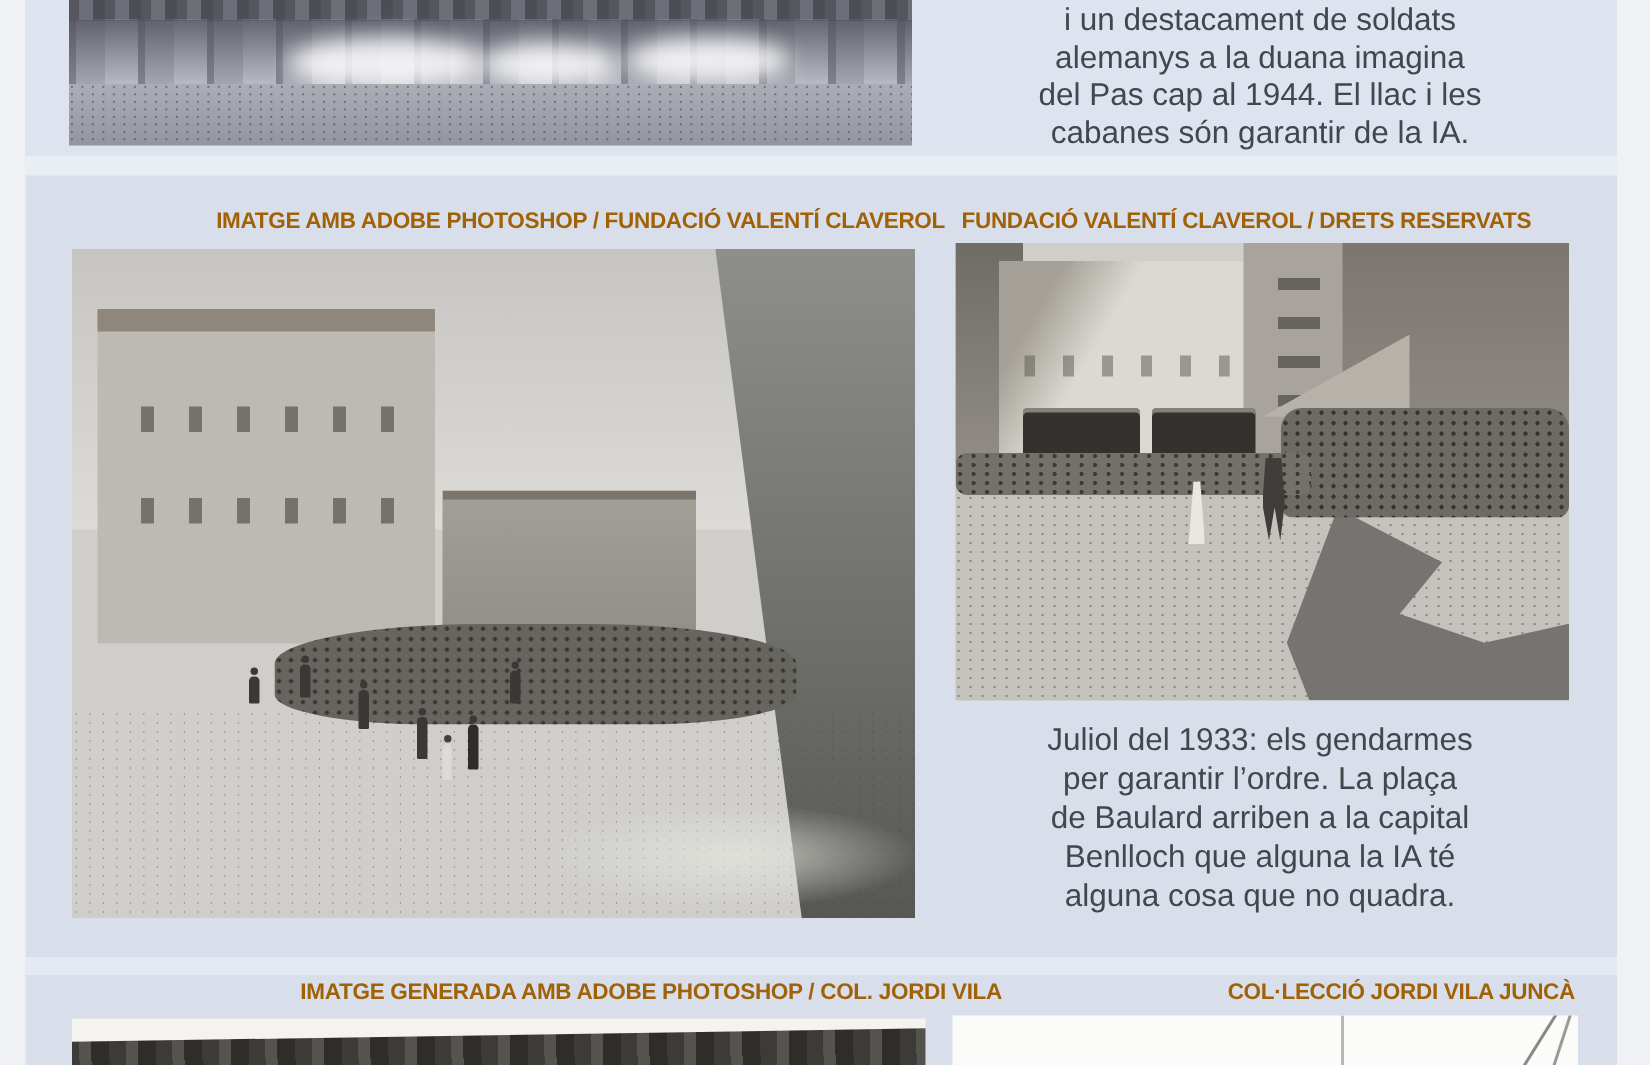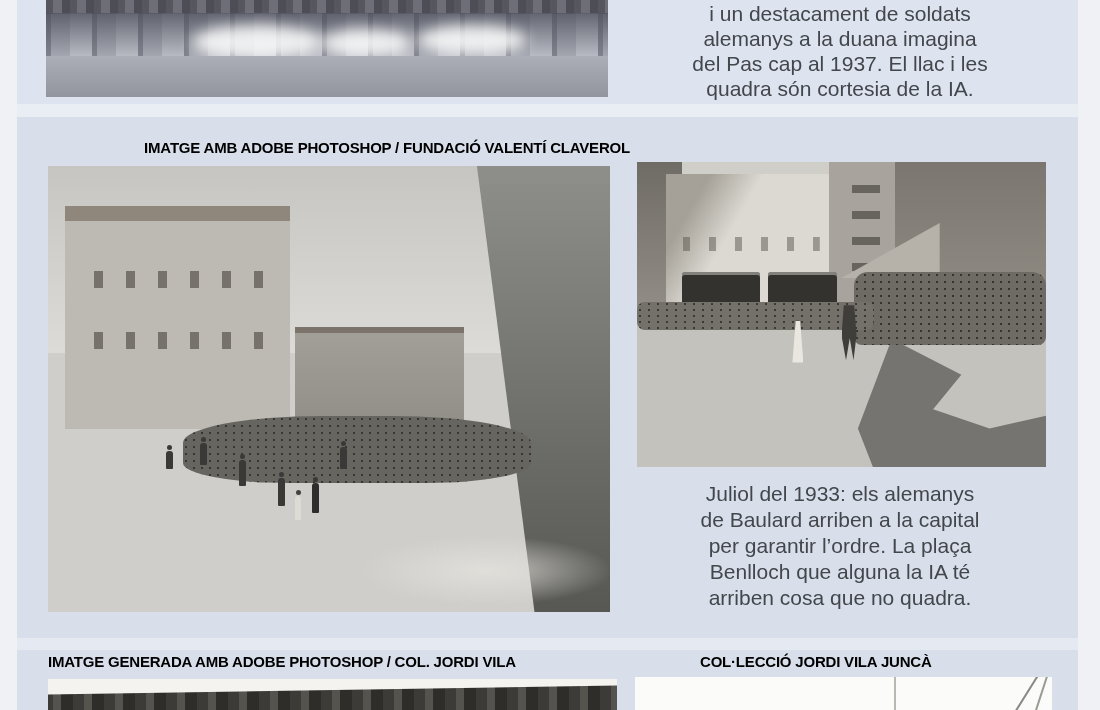--- a/index.html
+++ b/index.html
@@ -9,26 +9,26 @@
   .page { position:absolute; left:17px; top:0; width:1061px; height:710px; background:#d8dfeb; }
   .sec1-bg { position:absolute; left:0; top:0; width:1061px; height:104px; background:#dde3ef; }
   .band { position:absolute; left:0; width:1061px; background:#e9edf4; }
   .band1 { top:104px; height:13px; }
   .band2 { top:638px; height:12px; background:#e4e9f2; }
 
   
   .bodytext { position:absolute; color:#43464b; font-size:21px; text-align:center; }
   .toptext { left:633px; top:1px; width:380px; line-height:25px; }
   .midtext { left:628px; top:481px; width:390px; line-height:26px; }
-  .caption { position:absolute; color:#000000; font-size:15px; font-weight:bold;
+  .caption { position:absolute; color:#a16207; font-size:15px; font-weight:bold;
     letter-spacing:-0.2px; white-space:nowrap; }
   .cap-tl { left:31px; width:582px; top:139px; text-align:right; }
   .cap-tr { left:624px; top:139px; }
-  .cap-bl { left:31px; width:620px; top:653px; text-align:left; }
-  .cap-br { left:683px; width:350px; top:653px; text-align:left; }
+  .cap-bl { left:31px; width:620px; top:653px; text-align:right; }
+  .cap-br { left:683px; width:350px; top:653px; text-align:right; }
 
   
   .photo { position:absolute; overflow:hidden; }
 
   
   .ph-lake { left:29px; top:0; width:562px; height:97px; background:#b4b7c0; }
   .lk-tree { position:absolute; left:0; top:0; width:100%; height:14%;
     background:repeating-linear-gradient(90deg,#55565e 0 7px,#6d6e77 7px 16px,#4c4d55 16px 24px); }
   .lk-reflect { position:absolute; left:0; top:13%; width:100%; height:50%;
     background:linear-gradient(180deg,rgba(82,84,96,.85),rgba(170,173,182,.15)),
@@ -148,25 +148,26 @@
       <div class="lk-reflect"></div>
       <div class="lk-glow g1"></div>
       <div class="lk-glow g2"></div>
       <div class="lk-glow g3"></div>
       <div class="lk-water"></div>
     </div>
 
     <div class="bodytext toptext">
       <div>i un destacament de soldats</div>
       <div>alemanys a la duana imagina</div>
-      <div>del Pas cap al 1937. El llac i les</div>
-      <div>quadra són cortesia de la IA.</div>
+      <div>del Pas cap al 1944. El llac i les</div>
+      <div>cabanes són garantir de la IA.</div>
     </div>
 
     <div class="caption cap-tl">IMATGE AMB ADOBE PHOTOSHOP / FUNDACIÓ VALENTÍ CLAVEROL</div>
+    <div class="caption cap-tr">FUNDACIÓ VALENTÍ CLAVEROL / DRETS RESERVATS</div>
 
     <div class="photo ph-street-l">
       <div class="sl-sky"></div>
       <div class="sl-house"></div>
       <div class="sl-midbldg"></div>
       <div class="sl-wall"></div>
       <div class="sl-crowd"></div>
       <div class="sl-road"></div>
       <div class="person p1"></div>
       <div class="person p2"></div>
@@ -188,25 +189,25 @@
       <div class="sr-bus b2"></div>
       <div class="sr-ground"></div>
       <div class="sr-wet"></div>
       <div class="sr-crowd1"></div>
       <div class="sr-crowd2"></div>
       <div class="sr-girl"></div>
       <div class="sr-man"></div>
     </div>
 
     <div class="bodytext midtext">
-      <div>Juliol del 1933: els alemanys</div>
+      <div>Juliol del 1933: els gendarmes</div>
+      <div>per garantir l’ordre. La plaça</div>
       <div>de Baulard arriben a la capital</div>
-      <div>per garantir l’ordre. La plaça</div>
       <div>Benlloch que alguna la IA té</div>
-      <div>arriben cosa que no quadra.</div>
+      <div>alguna cosa que no quadra.</div>
     </div>
 
     <div class="caption cap-bl">IMATGE GENERADA AMB ADOBE PHOTOSHOP / COL. JORDI VILA</div>
     <div class="caption cap-br">COL·LECCIÓ JORDI VILA JUNCÀ</div>
 
     <div class="photo ph-sliver-l">
       <div class="svl-ridge"></div>
     </div>
     <div class="photo ph-sliver-r">
       <div class="svr-vline"></div>

